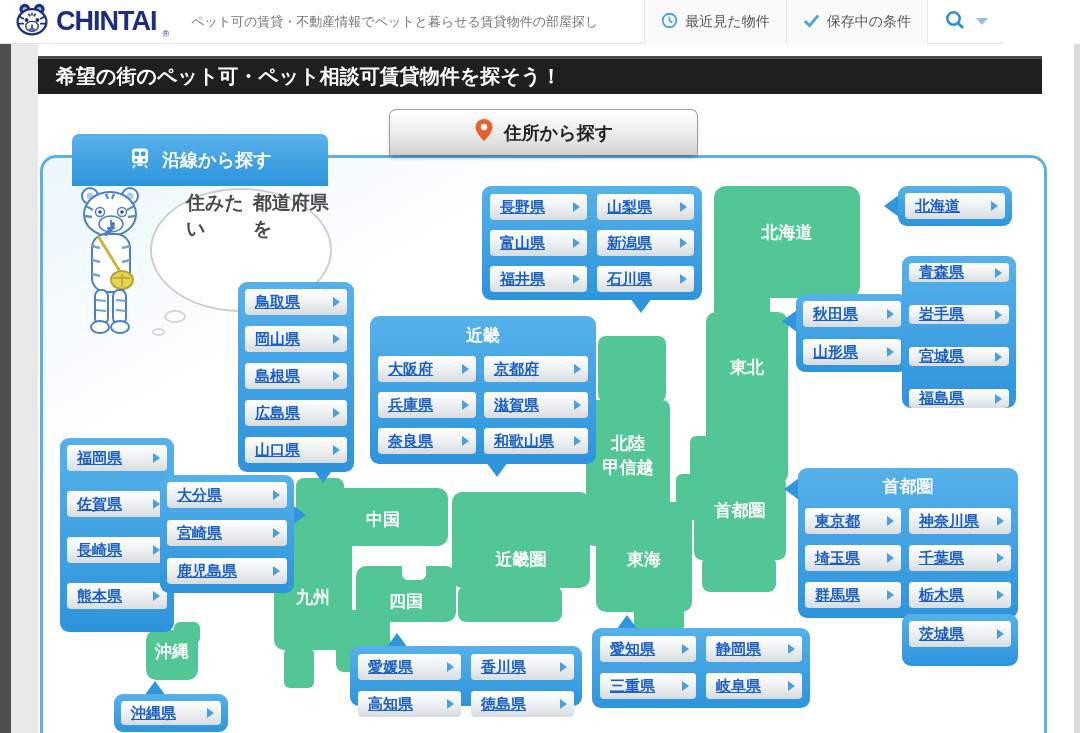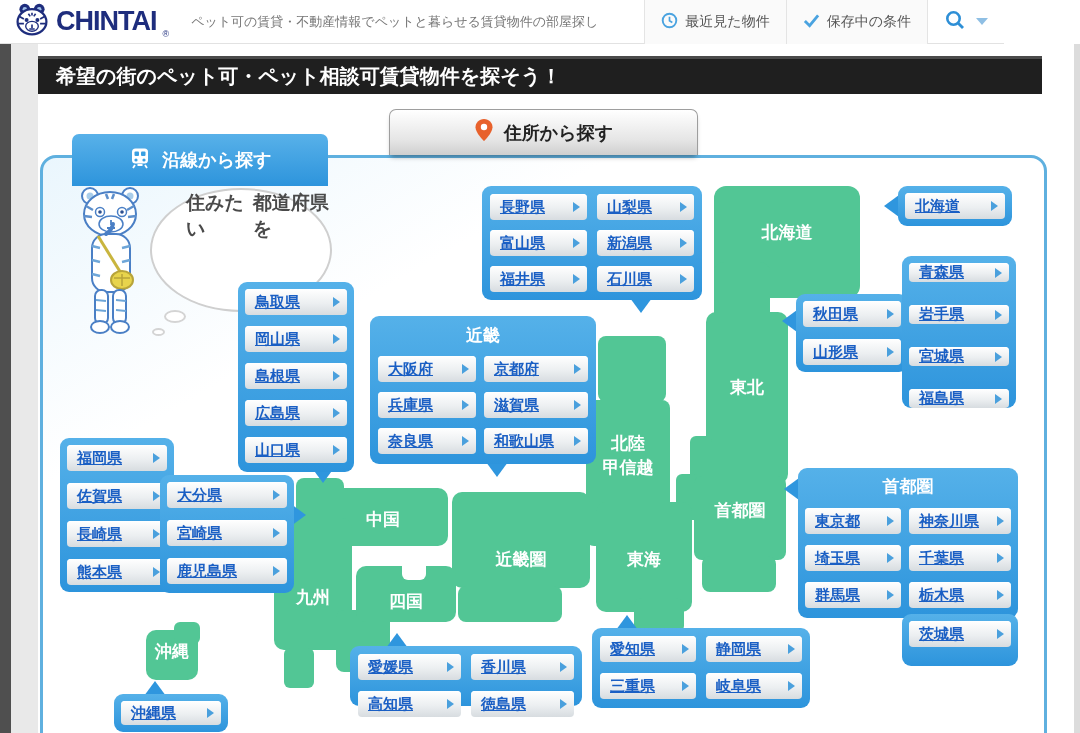--- a/index.html
+++ b/index.html
@@ -196,21 +196,21 @@
   </div>
   <div class="bubble-dot" style="left:164px;top:310px;width:22px;height:13px;"></div>
   <div class="bubble-dot" style="left:152px;top:328px;width:13px;height:8px;"></div>
 
   <div class="region" style="left:714px;top:186px;width:146px;height:112px;border-radius:12px"></div>
   <div class="region" style="left:714px;top:262px;width:56px;height:68px;border-radius:10px"></div>
   <div class="region-label" style="left:714px;top:221px;width:146px">北海道</div>
 
   <div class="region" style="left:706px;top:312px;width:82px;height:172px;border-radius:10px"></div>
   <div class="region" style="left:690px;top:436px;width:22px;height:46px;border-radius:6px"></div>
-  <div class="region-label" style="left:706px;top:376px;width:82px">東北</div>
+  <div class="region-label" style="left:706px;top:356px;width:82px">東北</div>
 
   <div class="region" style="left:598px;top:336px;width:68px;height:66px;border-radius:8px"></div>
   <div class="region" style="left:586px;top:400px;width:84px;height:146px;border-radius:8px"></div>
   <div class="region-label" style="left:586px;top:432px;width:84px">北陸</div>
   <div class="region-label" style="left:586px;top:456px;width:84px">甲信越</div>
 
   <div class="region" style="left:676px;top:474px;width:24px;height:46px;border-radius:6px"></div>
   <div class="region" style="left:694px;top:476px;width:92px;height:84px;border-radius:8px"></div>
   <div class="region" style="left:702px;top:556px;width:74px;height:36px;border-radius:8px"></div>
   <div class="region-label" style="left:694px;top:499px;width:92px">首都圏</div>
@@ -365,21 +365,21 @@
           <span class="pbtn-label">奈良県</span>
           <span class="pbtn-arrow"></span>
         </a>
       <a class="pbtn">
           <span class="pbtn-label">和歌山県</span>
           <span class="pbtn-arrow"></span>
         </a>
     </div>
   </div>
 
-  <div class="pgroup" style="left:60px;top:438px;width:114px;height:154px;gap:12px">
+  <div class="pgroup" style="left:60px;top:438px;width:114px;height:194px;gap:20px">
     <a class="pbtn">
         <span class="pbtn-label">福岡県</span>
         <span class="pbtn-arrow"></span>
       </a>
     <a class="pbtn">
         <span class="pbtn-label">佐賀県</span>
         <span class="pbtn-arrow"></span>
       </a>
     <a class="pbtn">
         <span class="pbtn-label">長崎県</span>

